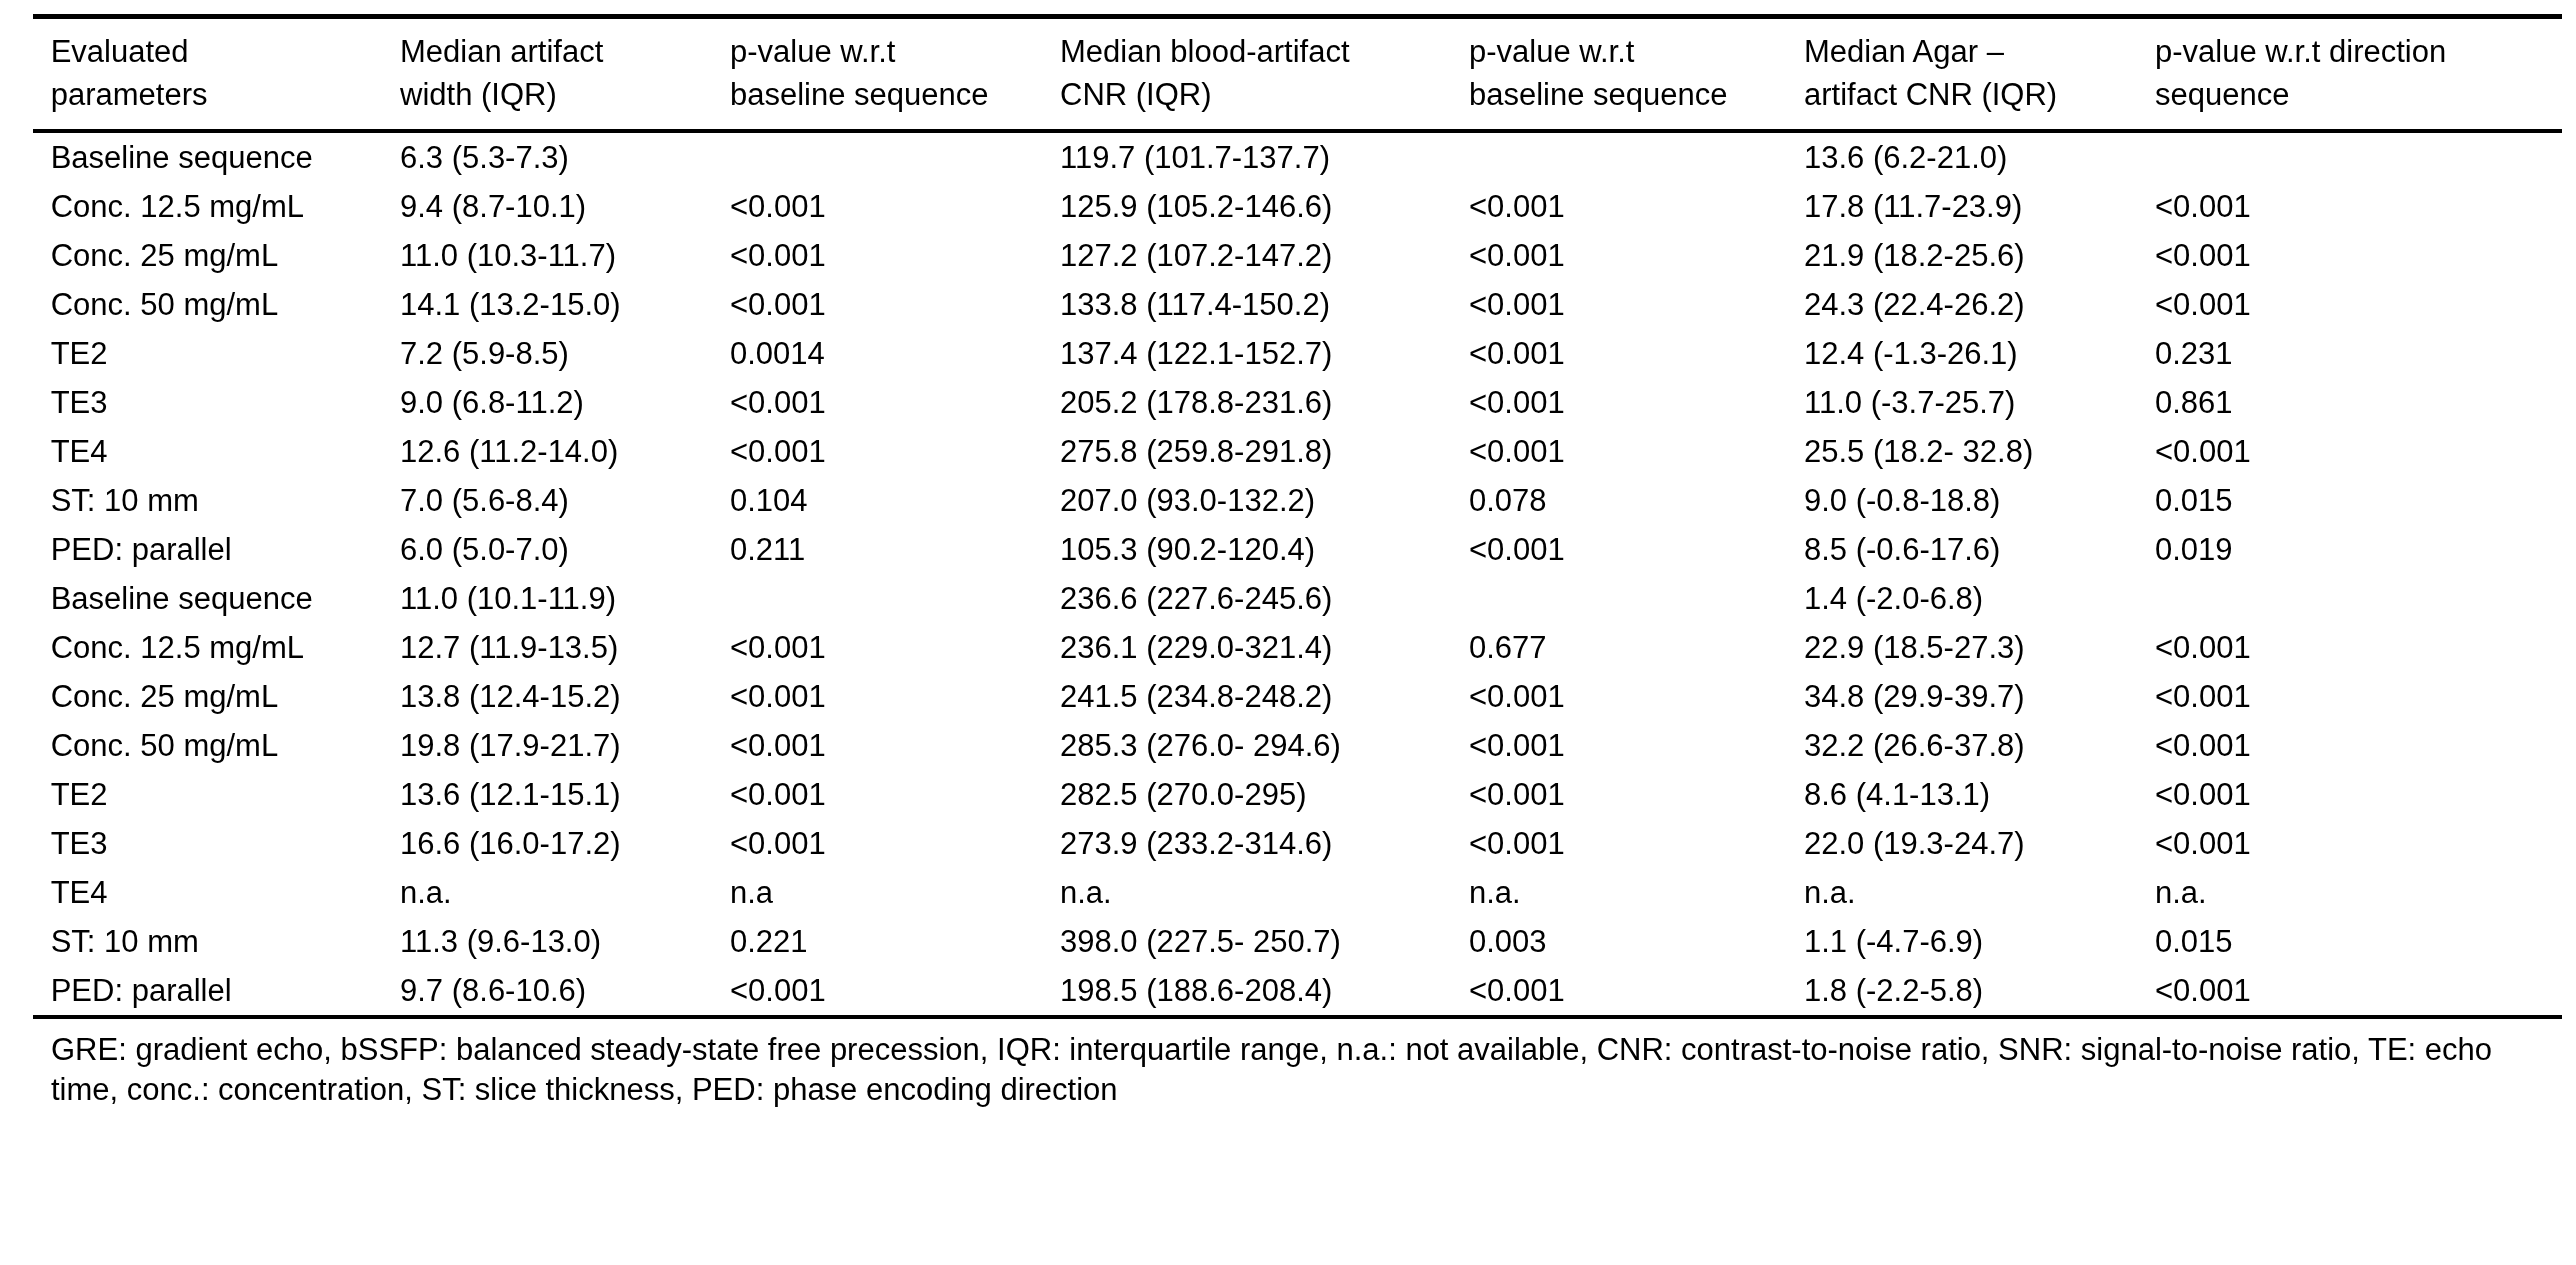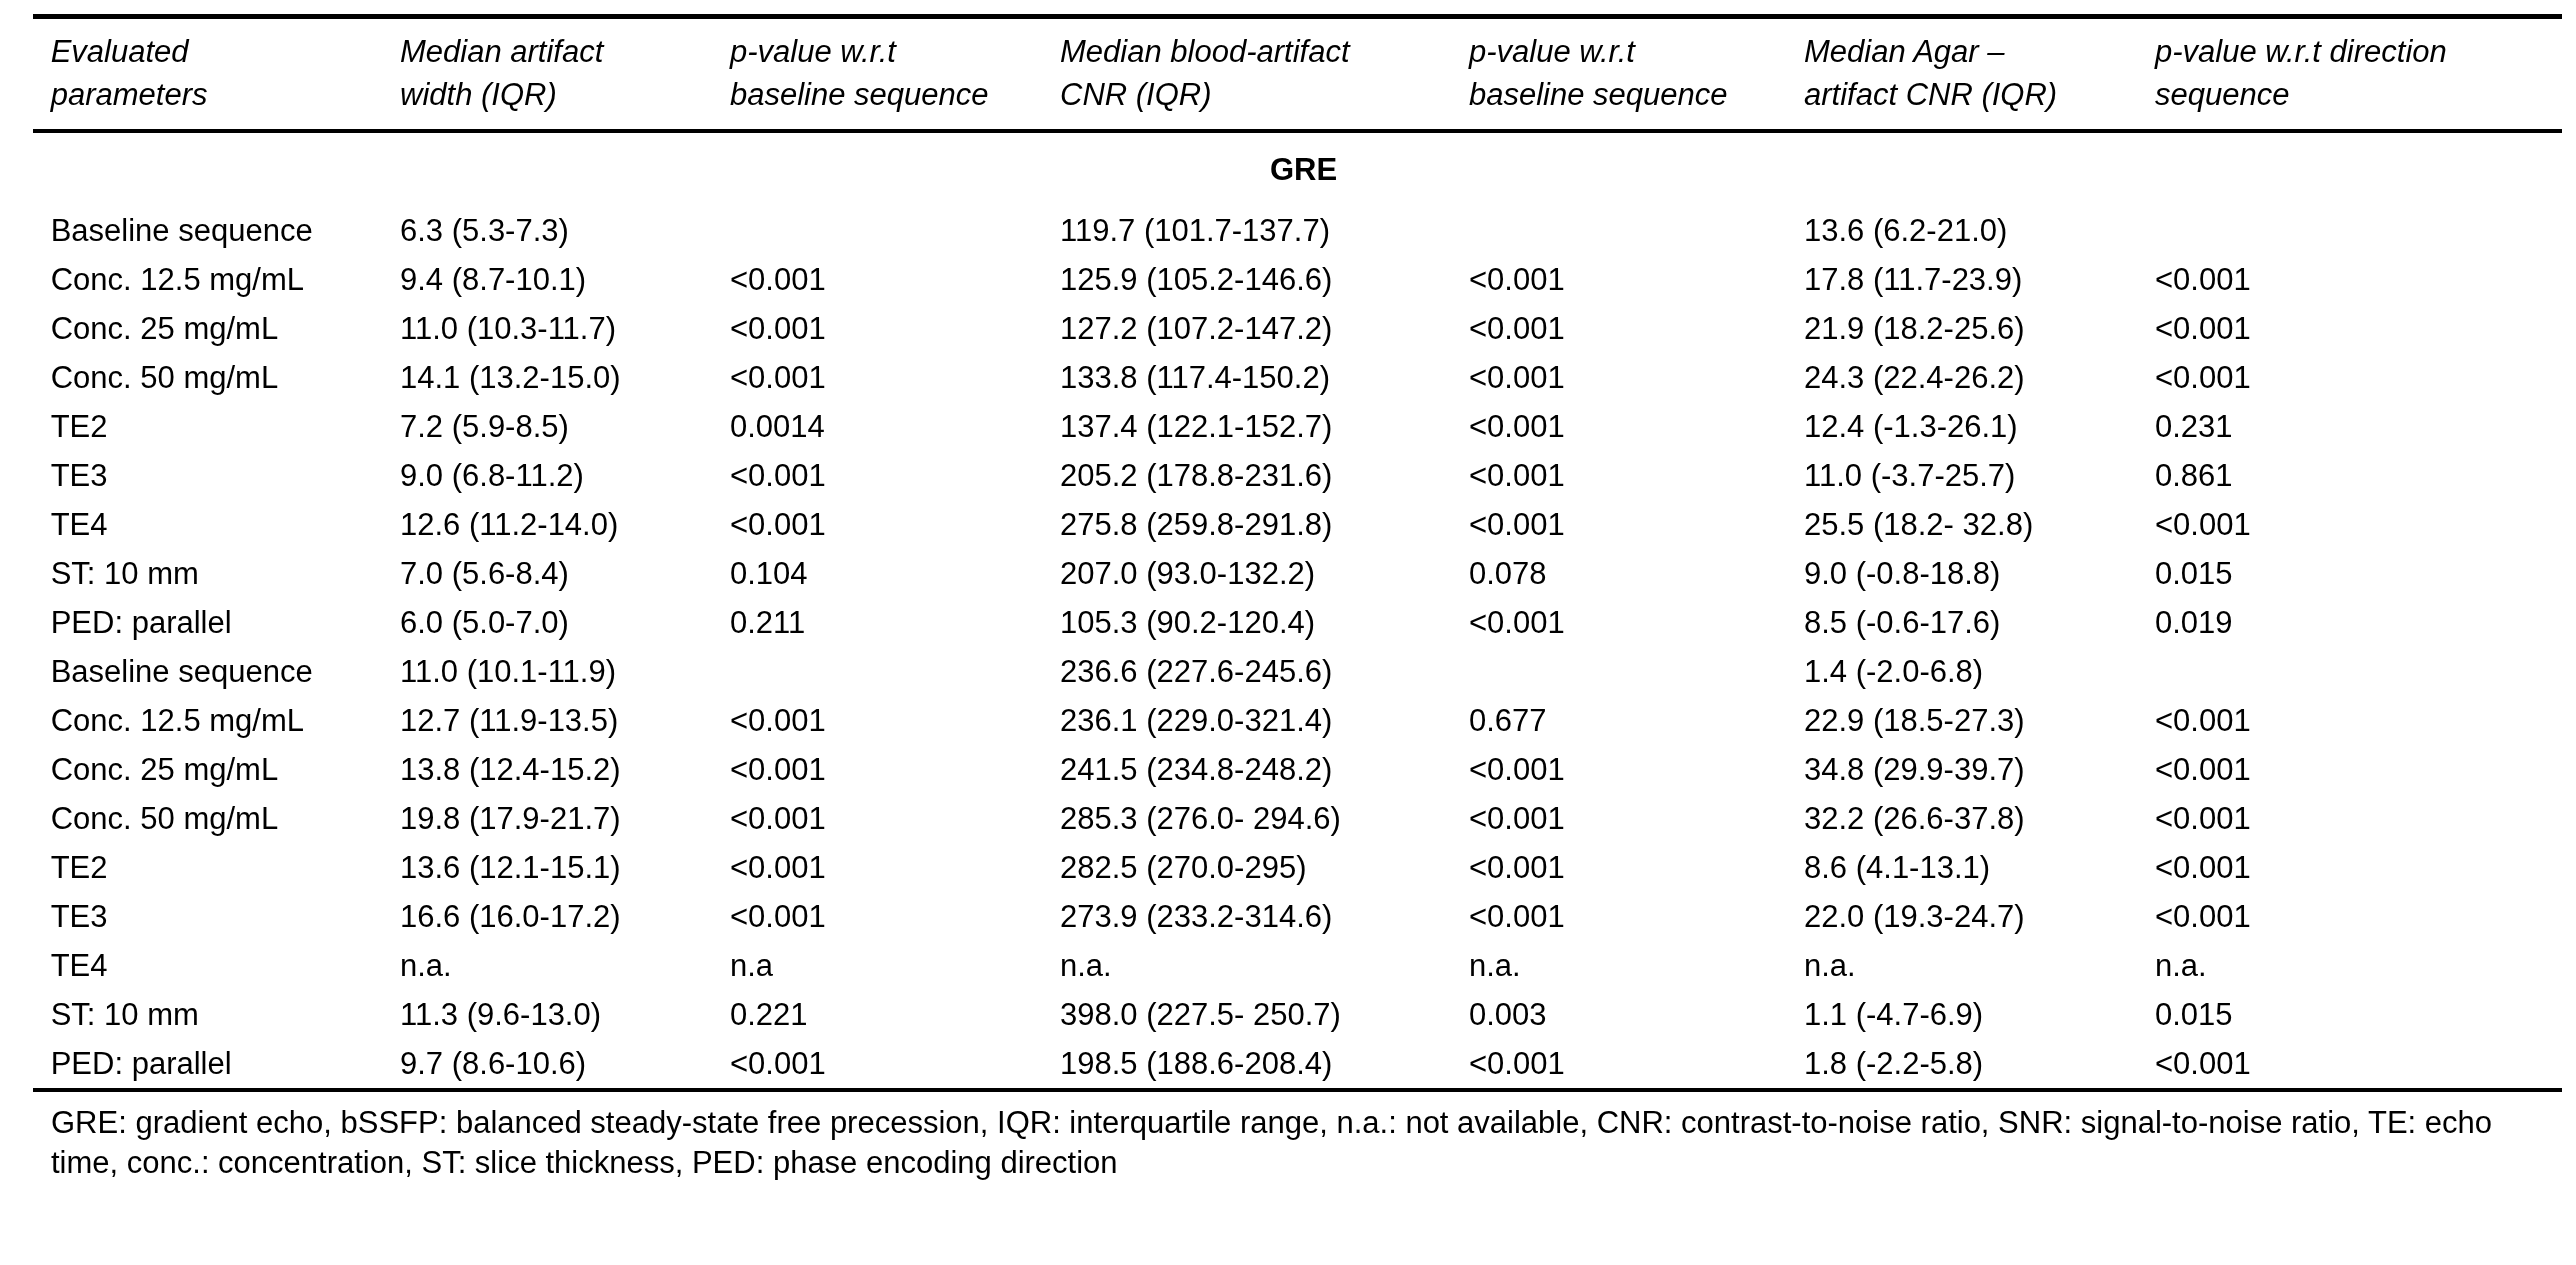--- a/index.html
+++ b/index.html
@@ -22,21 +22,20 @@
   }
   table.results {
     border-collapse: collapse;
     table-layout: fixed;
     width: 100%;
     border-top: 5.6px solid #000;
     border-bottom: 4.7px solid #000;
   }
   table.results thead tr {
     border-bottom: 4.7px solid #000;
-    font-style: italic;
   }
   table.results th {
     font-weight: normal;
     text-align: left;
     vertical-align: top;
     white-space: pre-line;
     font-size: 31px;
     line-height: 43px;
     padding: 11px 5.6px 13px 0;
   }
@@ -91,23 +90,20 @@
 CNR (IQR)</th>
           <th>p-value w.r.t
 baseline sequence</th>
           <th>Median Agar –
 artifact CNR (IQR)</th>
           <th>p-value w.r.t direction
 sequence</th>
         </tr>
       </thead>
       <tbody>
-          <tr class="section-row">
-            <td colspan="7">GRE</td>
-          </tr>
           <tr>
             <td>Baseline sequence</td>
             <td>6.3 (5.3-7.3)</td>
             <td></td>
             <td>119.7 (101.7-137.7)</td>
             <td></td>
             <td>13.6 (6.2-21.0)</td>
             <td></td>
           </tr>
           <tr>

